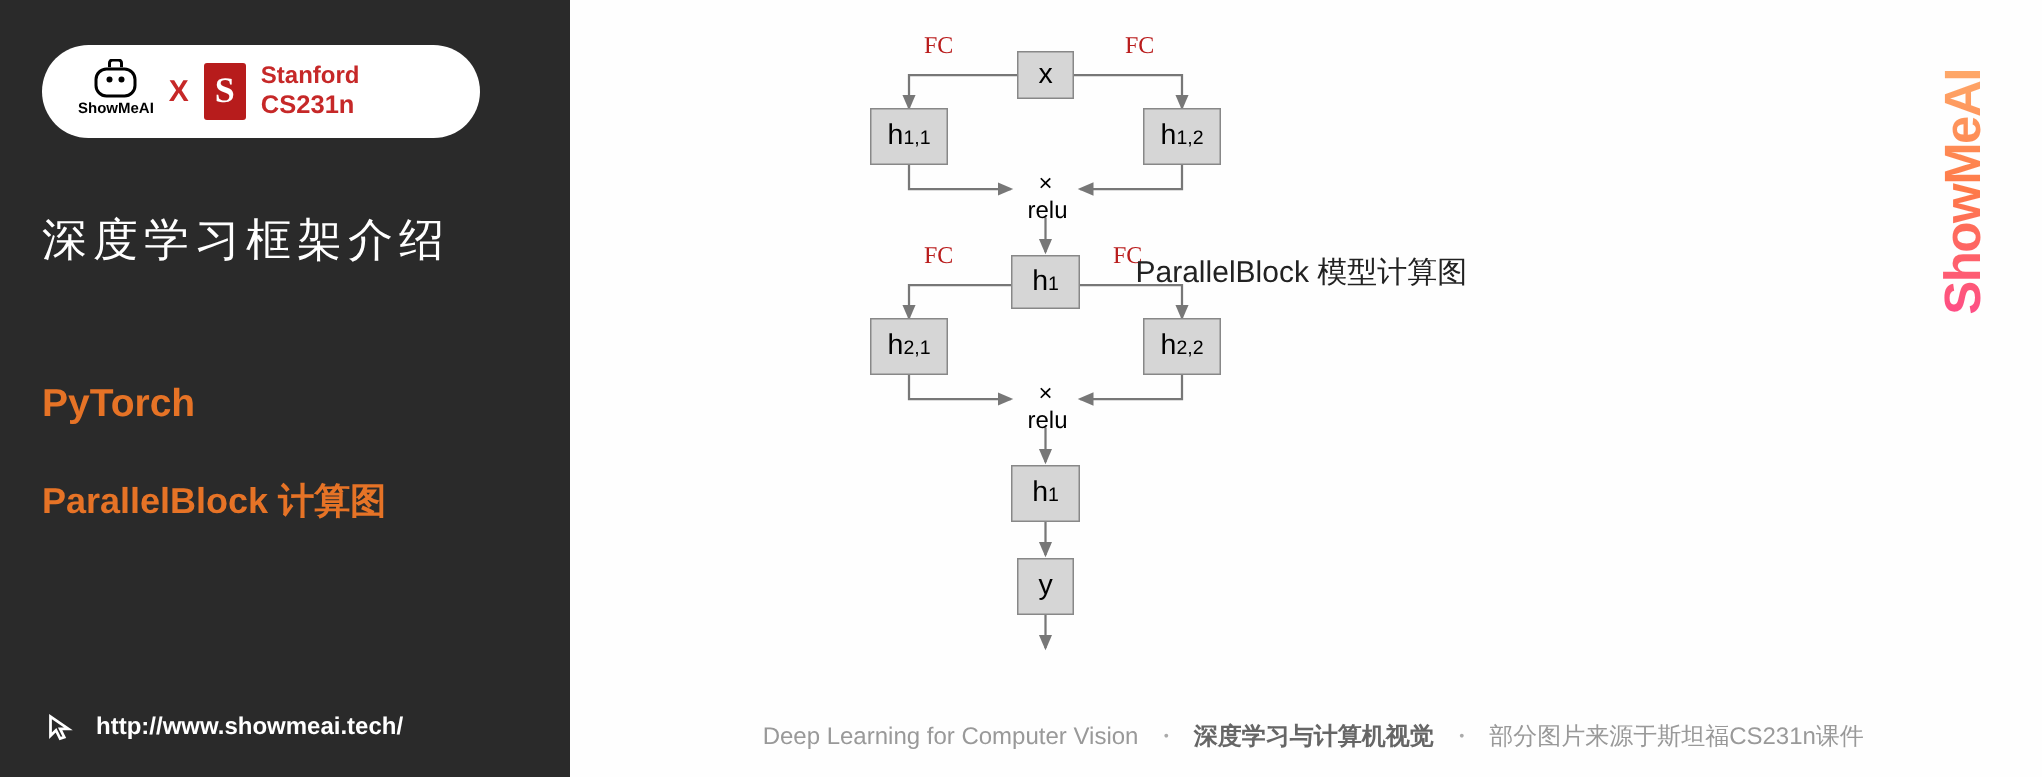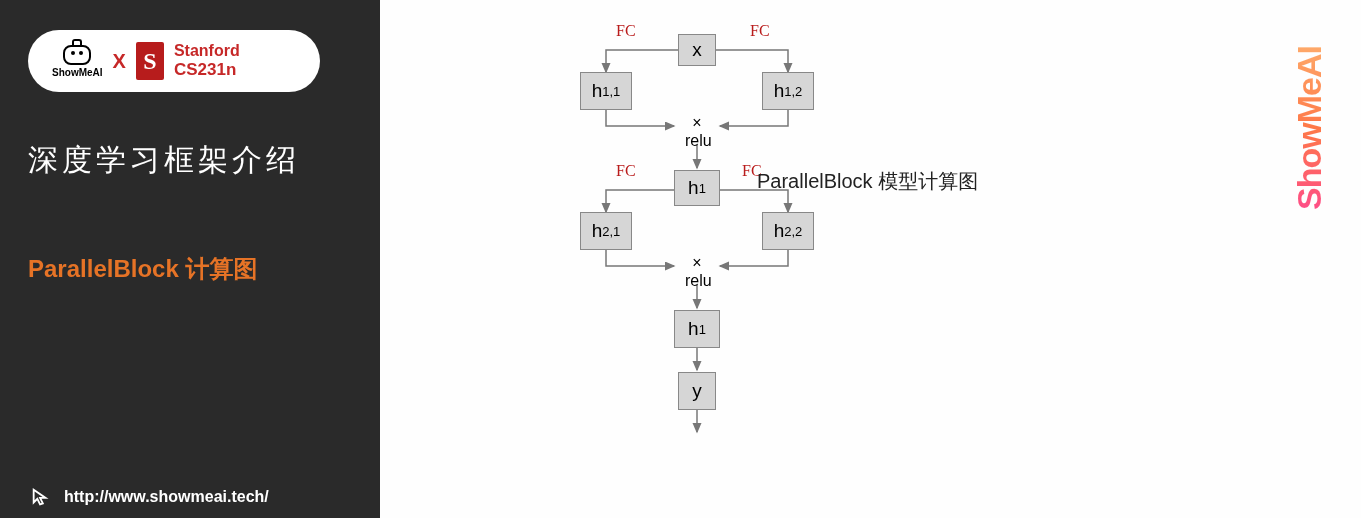--- a/index.html
+++ b/index.html
@@ -16,21 +16,21 @@
     .showme-text { font-size: 10px; font-weight: bold; color: #000; }
     .brand-x { color: #c62828; font-size: 20px; font-weight: bold; }
     .stanford-s { width: 28px; height: 38px; background: #b71c1c; display: flex; align-items: center; justify-content: center; color: #fff; font-size: 24px; font-weight: bold; font-family: serif; border-radius: 2px; }
     .stanford-text { color: #c62828; font-weight: bold; }
     .stanford-text div:first-child { font-size: 16px; } .stanford-text div:last-child { font-size: 17px; }
     
     .heading-white { color: #fff; font-size: 30px; font-weight: normal; letter-spacing: 4px; margin-bottom: 72px; }
     .heading-orange-1 { color: #e67326; font-size: 26px; font-weight: bold; margin-bottom: 34px; }
     .heading-orange-2 { color: #e67326; font-size: 24px; font-weight: bold; }
     
-    .site-link { position: absolute; bottom: 10px; left: 30px; display: flex; align-items: center; gap: 12px; color: #fff; font-size: 16px; font-weight: bold; }
+    .site-link { position: absolute; bottom: 22px; left: 30px; display: flex; align-items: center; gap: 12px; color: #fff; font-size: 16px; font-weight: bold; }
     .cursor-icon { width: 22px; height: 22px; }
     
     .main { flex: 1; height: 518px; background: #fefefe; position: relative; padding: 12px 40px; }
     
     .diagram { position: absolute; left: 108px; top: 10px; }
     .node { position: absolute; background: #d6d6d6; border: 1px solid #888; display: flex; align-items: center; justify-content: center; font-size: 19px; font-family: Arial; }
     .node sub { font-size: 13px; }
     .edgetxt { position: absolute; font-size: 16px; font-family: Liberation Serif, serif; color: #b91c1c; }
     .op { position: absolute; font-size: 16px; text-align: center; line-height: 1.1; }
     svg.edges { position: absolute; top: 0; left: 0; }
@@ -60,20 +60,21 @@
       <div class="showme-text">ShowMeAI</div>
     </div>
     <span class="brand-x">X</span>
     <div class="stanford-s">S</div>
     <div class="stanford-text">
       <div>Stanford</div>
       <div>CS231n</div>
     </div>
   </div>
   <div class="heading-white">深度学习框架介绍</div>
+  <div class="heading-orange-1">PyTorch</div>
   <div class="heading-orange-2">ParallelBlock 计算图</div>
   <div class="site-link">
     <svg class="cursor-icon" viewBox="0 0 24 24" fill="none" stroke="#fff" stroke-width="2">
         <path d="M4 4 L4 18 L8 14 L11 20 L14 19 L11 13 L17 13 Z"></path>
       </svg>
     <span>http://www.showmeai.tech/</span>
   </div>
 </aside>
 
 <main class="main">
@@ -135,13 +136,20 @@
     <span class="edgetxt" style="left:262px;top:12px">FC</span>
     <span class="edgetxt" style="left:128px;top:152px">FC</span>
     <span class="edgetxt" style="left:254px;top:152px">FC</span>
   </div>
 
   <div class="caption">ParallelBlock  模型计算图</div>
 
   <div class="watermark">ShowMeAI</div>
 
 
+  <div class="footer-text">
+    <span>Deep Learning for Computer Vision</span>
+    <span class="sep">・</span>
+    <span class="bold">深度学习与计算机视觉</span>
+    <span class="sep">・</span>
+    <span>部分图片来源于斯坦福CS231n课件</span>
+  </div>
 </main>
 
 </body></html>

